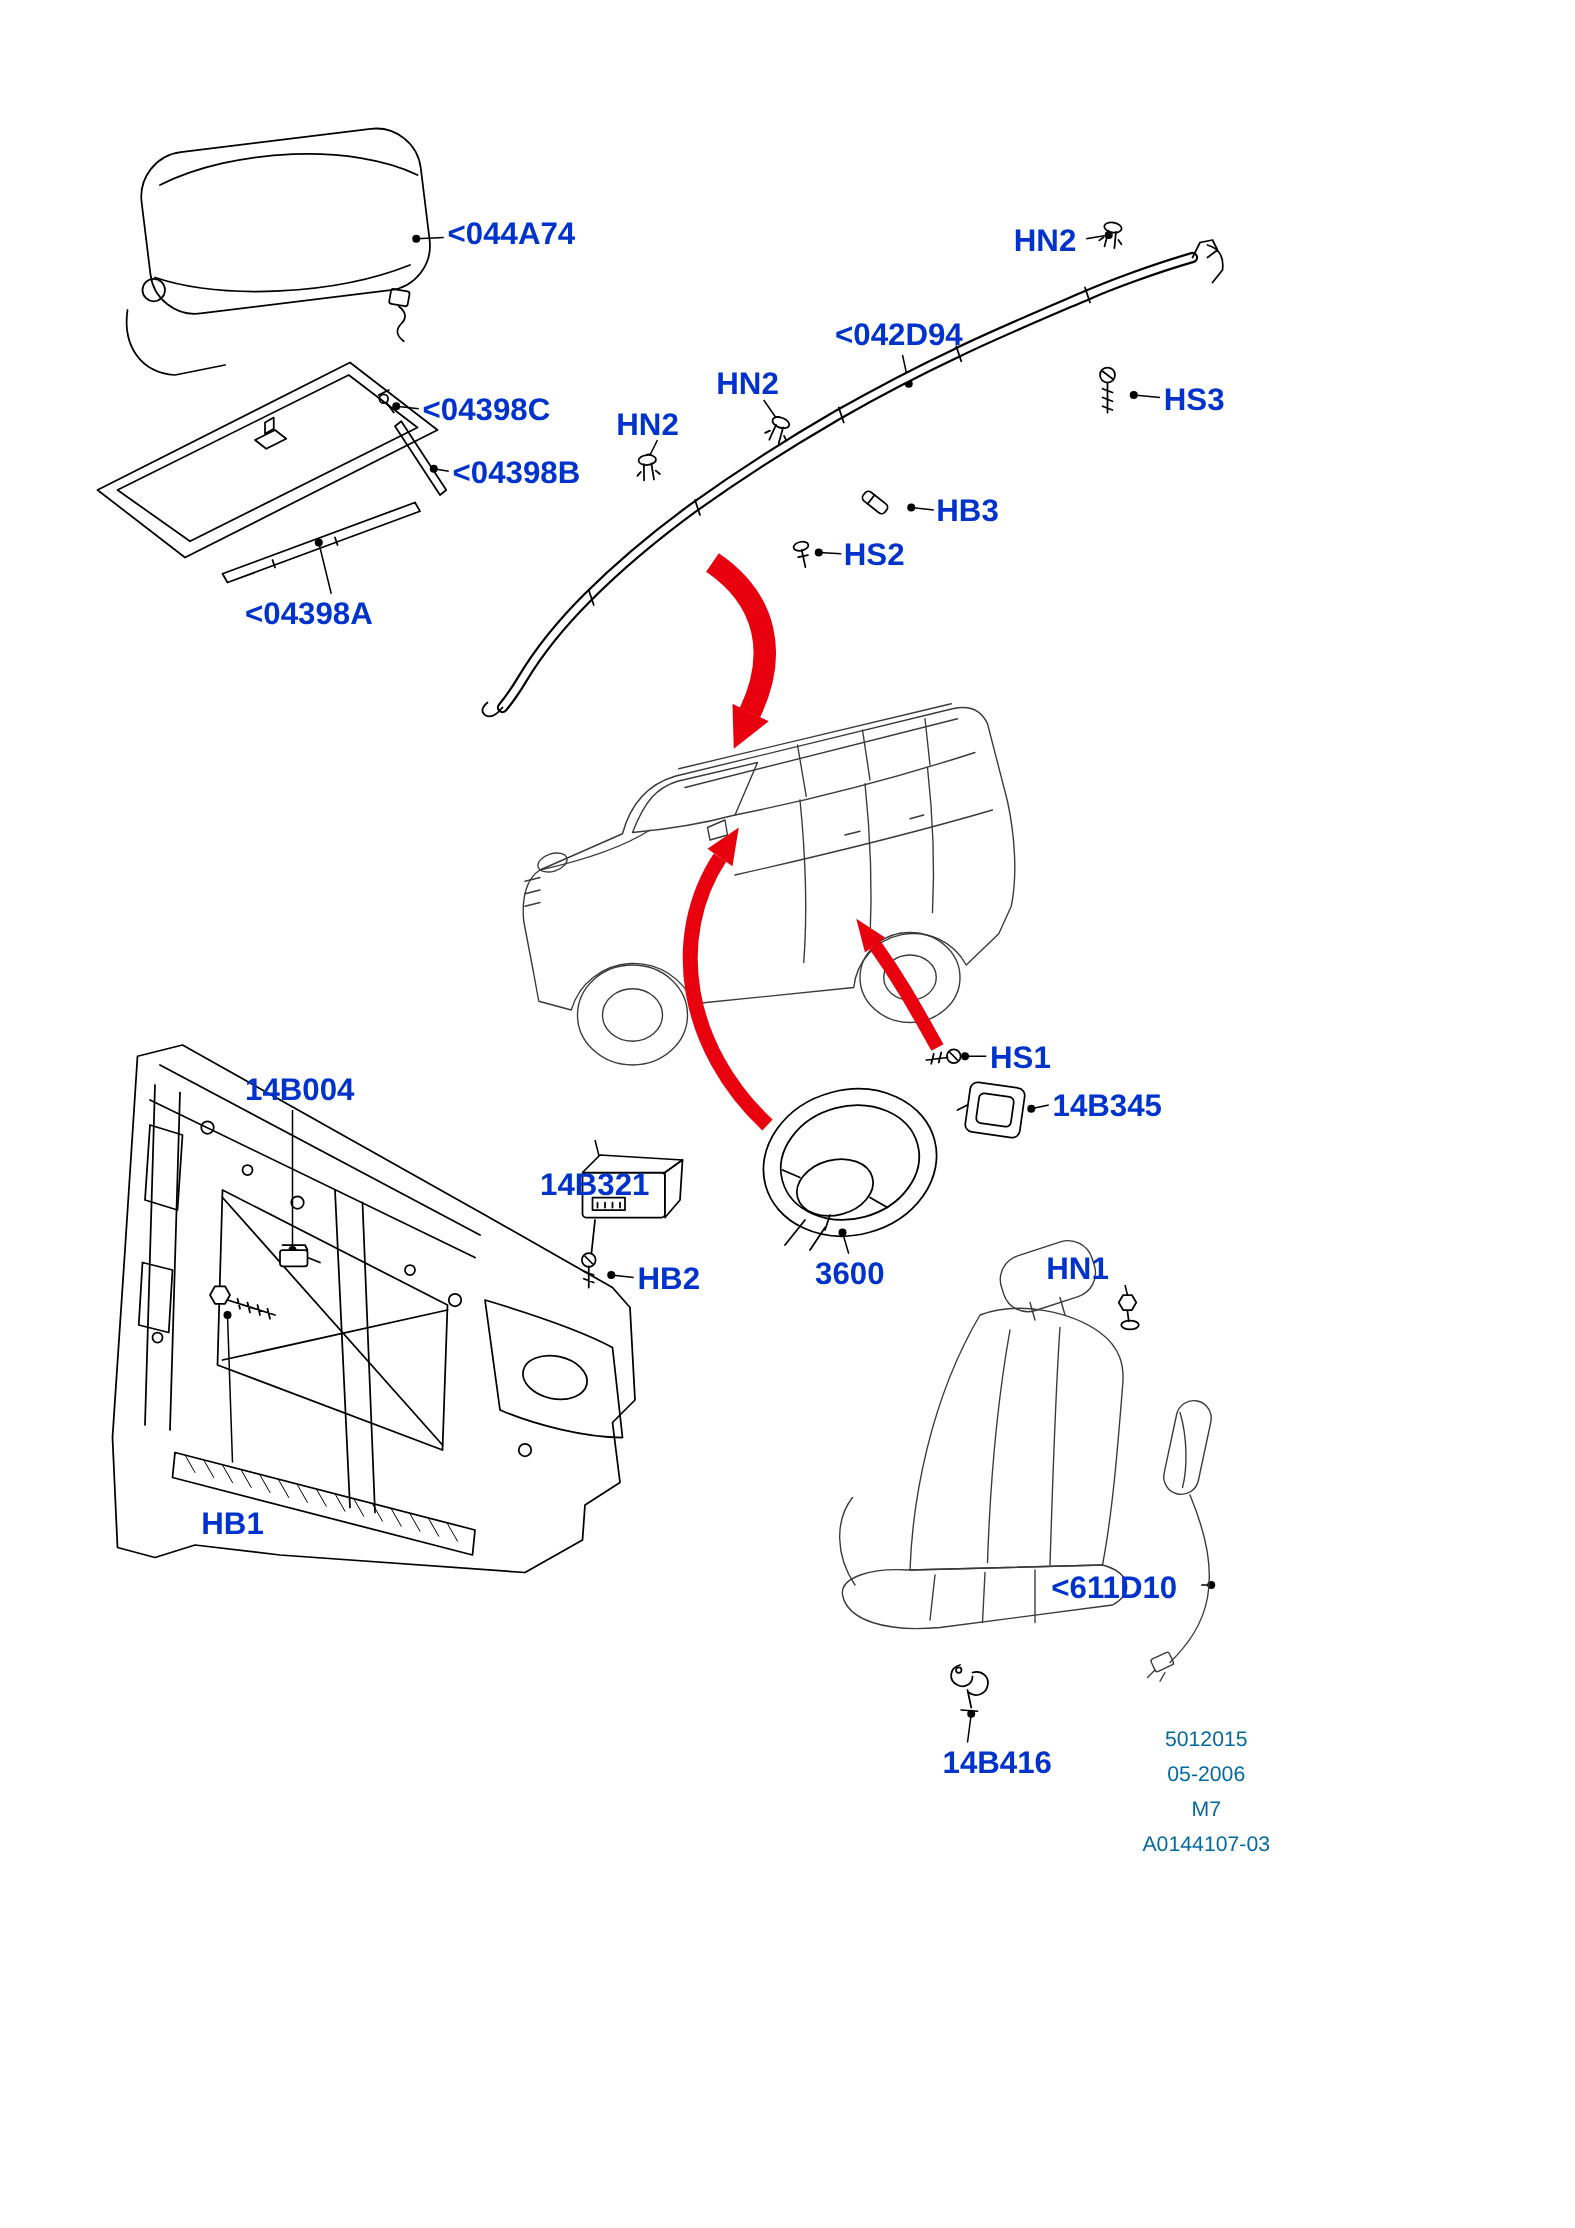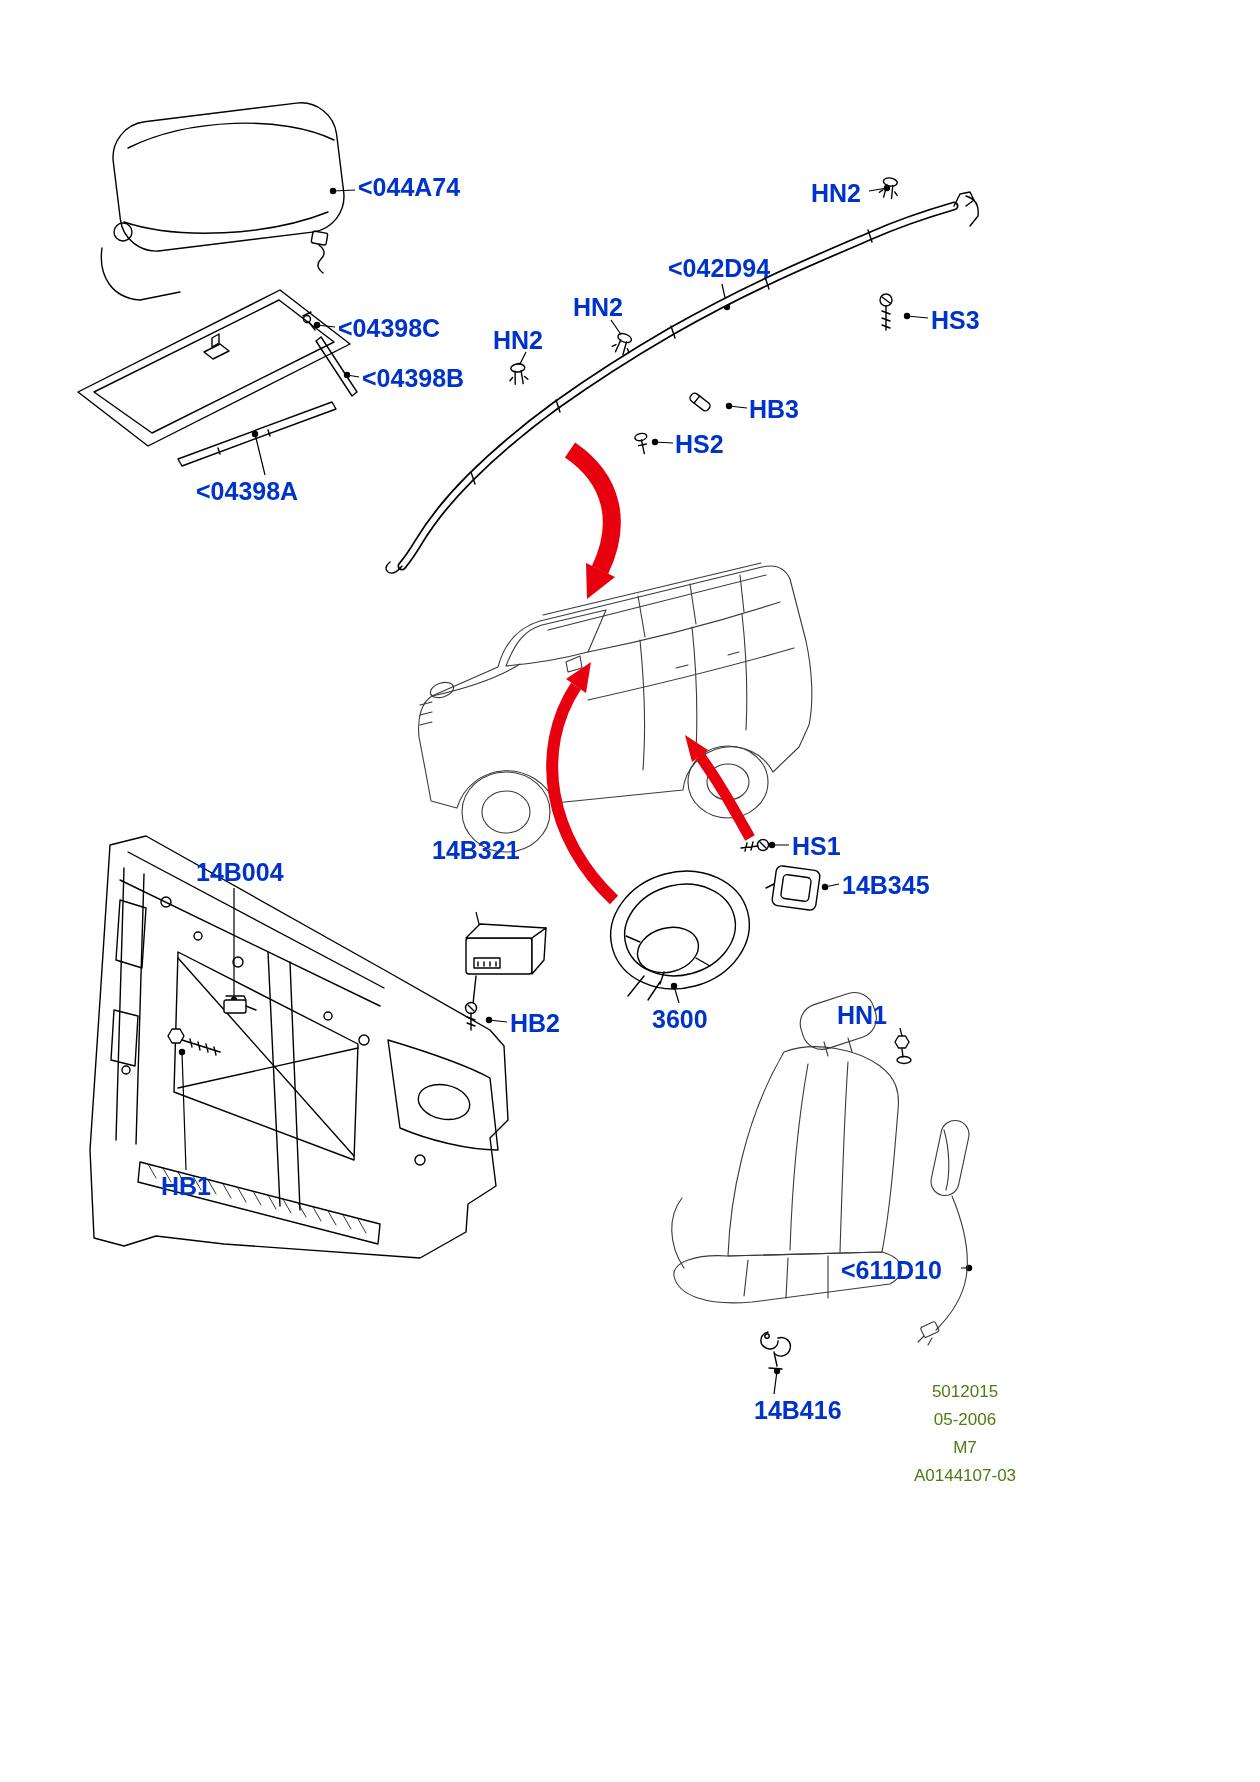--- a/index.html
+++ b/index.html
@@ -2,21 +2,21 @@
 <html style="--label-color: #0033cc; --arrow-color: #e8000f; --line-color: #000000;"><head>
 <meta charset="utf-8">
 <style>
   html,body{margin:0;padding:0;background:#fff;}
   .page{position:relative;width:1260px;height:1782px;background:#fff;overflow:hidden;
         font-family:"Liberation Sans",sans-serif;margin-left:28px;}
   svg{position:absolute;left:0;top:0;}
   .lbl{position:absolute;color:var(--label-color,#0033cc);font-weight:bold;font-size:25px;
        white-space:nowrap;letter-spacing:0;}
   .ref{position:absolute;left:872px;top:1378px;width:130px;text-align:center;
-       font-size:17px;line-height:28px;color:#4d7c0f;}
+       font-size:17px;line-height:28px;color:#0369a1;}
   .copyright{position:absolute;left:214px;top:1500px;font-size:17.5px;color:#111;}
   .art{stroke:var(--line-color,#000);fill:none;stroke-width:1.4;stroke-linecap:round;stroke-linejoin:round;}
   .thin{stroke:#3a3a3a;stroke-width:1.1;fill:none;stroke-linecap:round;stroke-linejoin:round;}
   .tube-out{stroke:var(--line-color,#000);stroke-width:9;fill:none;stroke-linecap:round;}
   .tube-in{stroke:#fff;stroke-width:5.5;fill:none;stroke-linecap:round;}
   .leader{stroke:var(--line-color,#000);stroke-width:1.2;fill:none;}
   .dot{fill:var(--line-color,#000);stroke:none;}
   .arrow-stroke{stroke:var(--arrow-color,#e8000f);fill:none;}
   .arrow-head{fill:var(--arrow-color,#e8000f);stroke:none;}
   .whitefill{fill:#fff;}
@@ -281,27 +281,27 @@
 <div class="lbl" style="left:640px;top:254px">&lt;042D94</div>
 <div class="lbl" style="left:545px;top:293px">HN2</div>
 <div class="lbl" style="left:465px;top:326px">HN2</div>
 <div class="lbl" style="left:903px;top:306px">HS3</div>
 <div class="lbl" style="left:310px;top:314px">&lt;04398C</div>
 <div class="lbl" style="left:334px;top:364px">&lt;04398B</div>
 <div class="lbl" style="left:721px;top:395px">HB3</div>
 <div class="lbl" style="left:647px;top:430px">HS2</div>
 <div class="lbl" style="left:168px;top:477px">&lt;04398A</div>
 <div class="lbl" style="left:168px;top:858px">14B004</div>
-<div class="lbl" style="left:404px;top:836px">14B321</div>
+<div class="lbl" style="left:404px;top:934px">14B321</div>
 <div class="lbl" style="left:764px;top:832px">HS1</div>
 <div class="lbl" style="left:814px;top:871px">14B345</div>
 <div class="lbl" style="left:624px;top:1005px">3600</div>
 <div class="lbl" style="left:482px;top:1009px">HB2</div>
 <div class="lbl" style="left:809px;top:1001px">HN1</div>
-<div class="lbl" style="left:133px;top:1172px">HB1</div>
+<div class="lbl" style="left:133px;top:1205px">HB1</div>
 <div class="lbl" style="left:813px;top:1256px">&lt;611D10</div>
 <div class="lbl" style="left:726px;top:1396px">14B416</div>
 
 <div class="ref">
   <div>5012015</div>
   <div>05-2006</div>
   <div>M7</div>
   <div>A0144107-03</div>
 </div>
 

